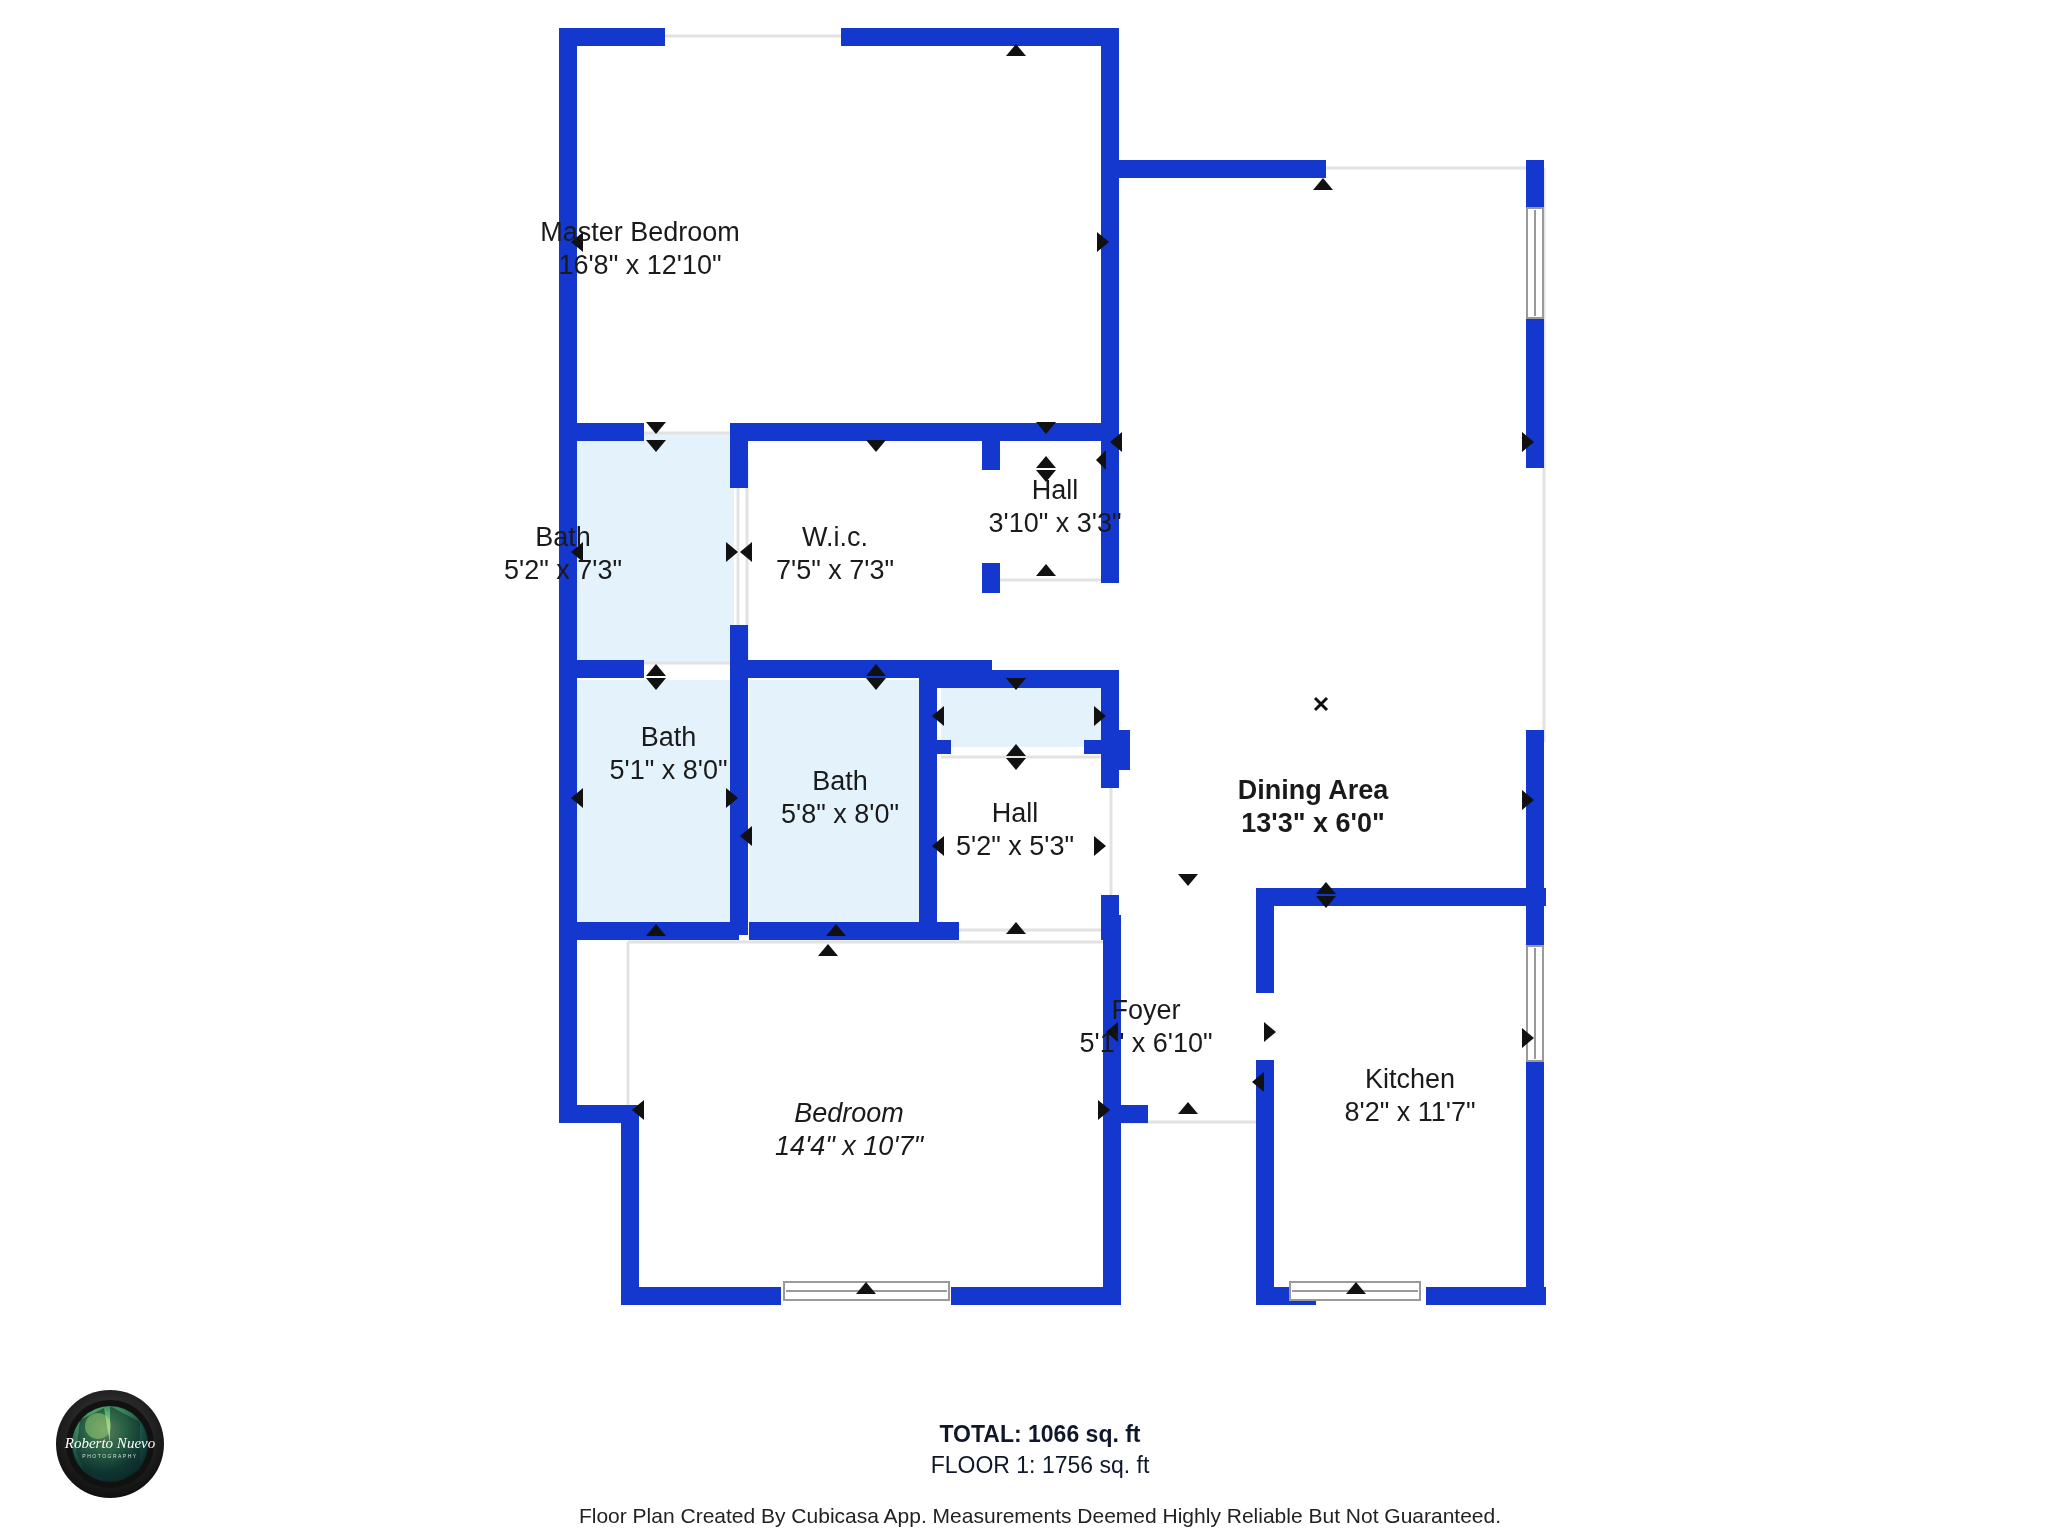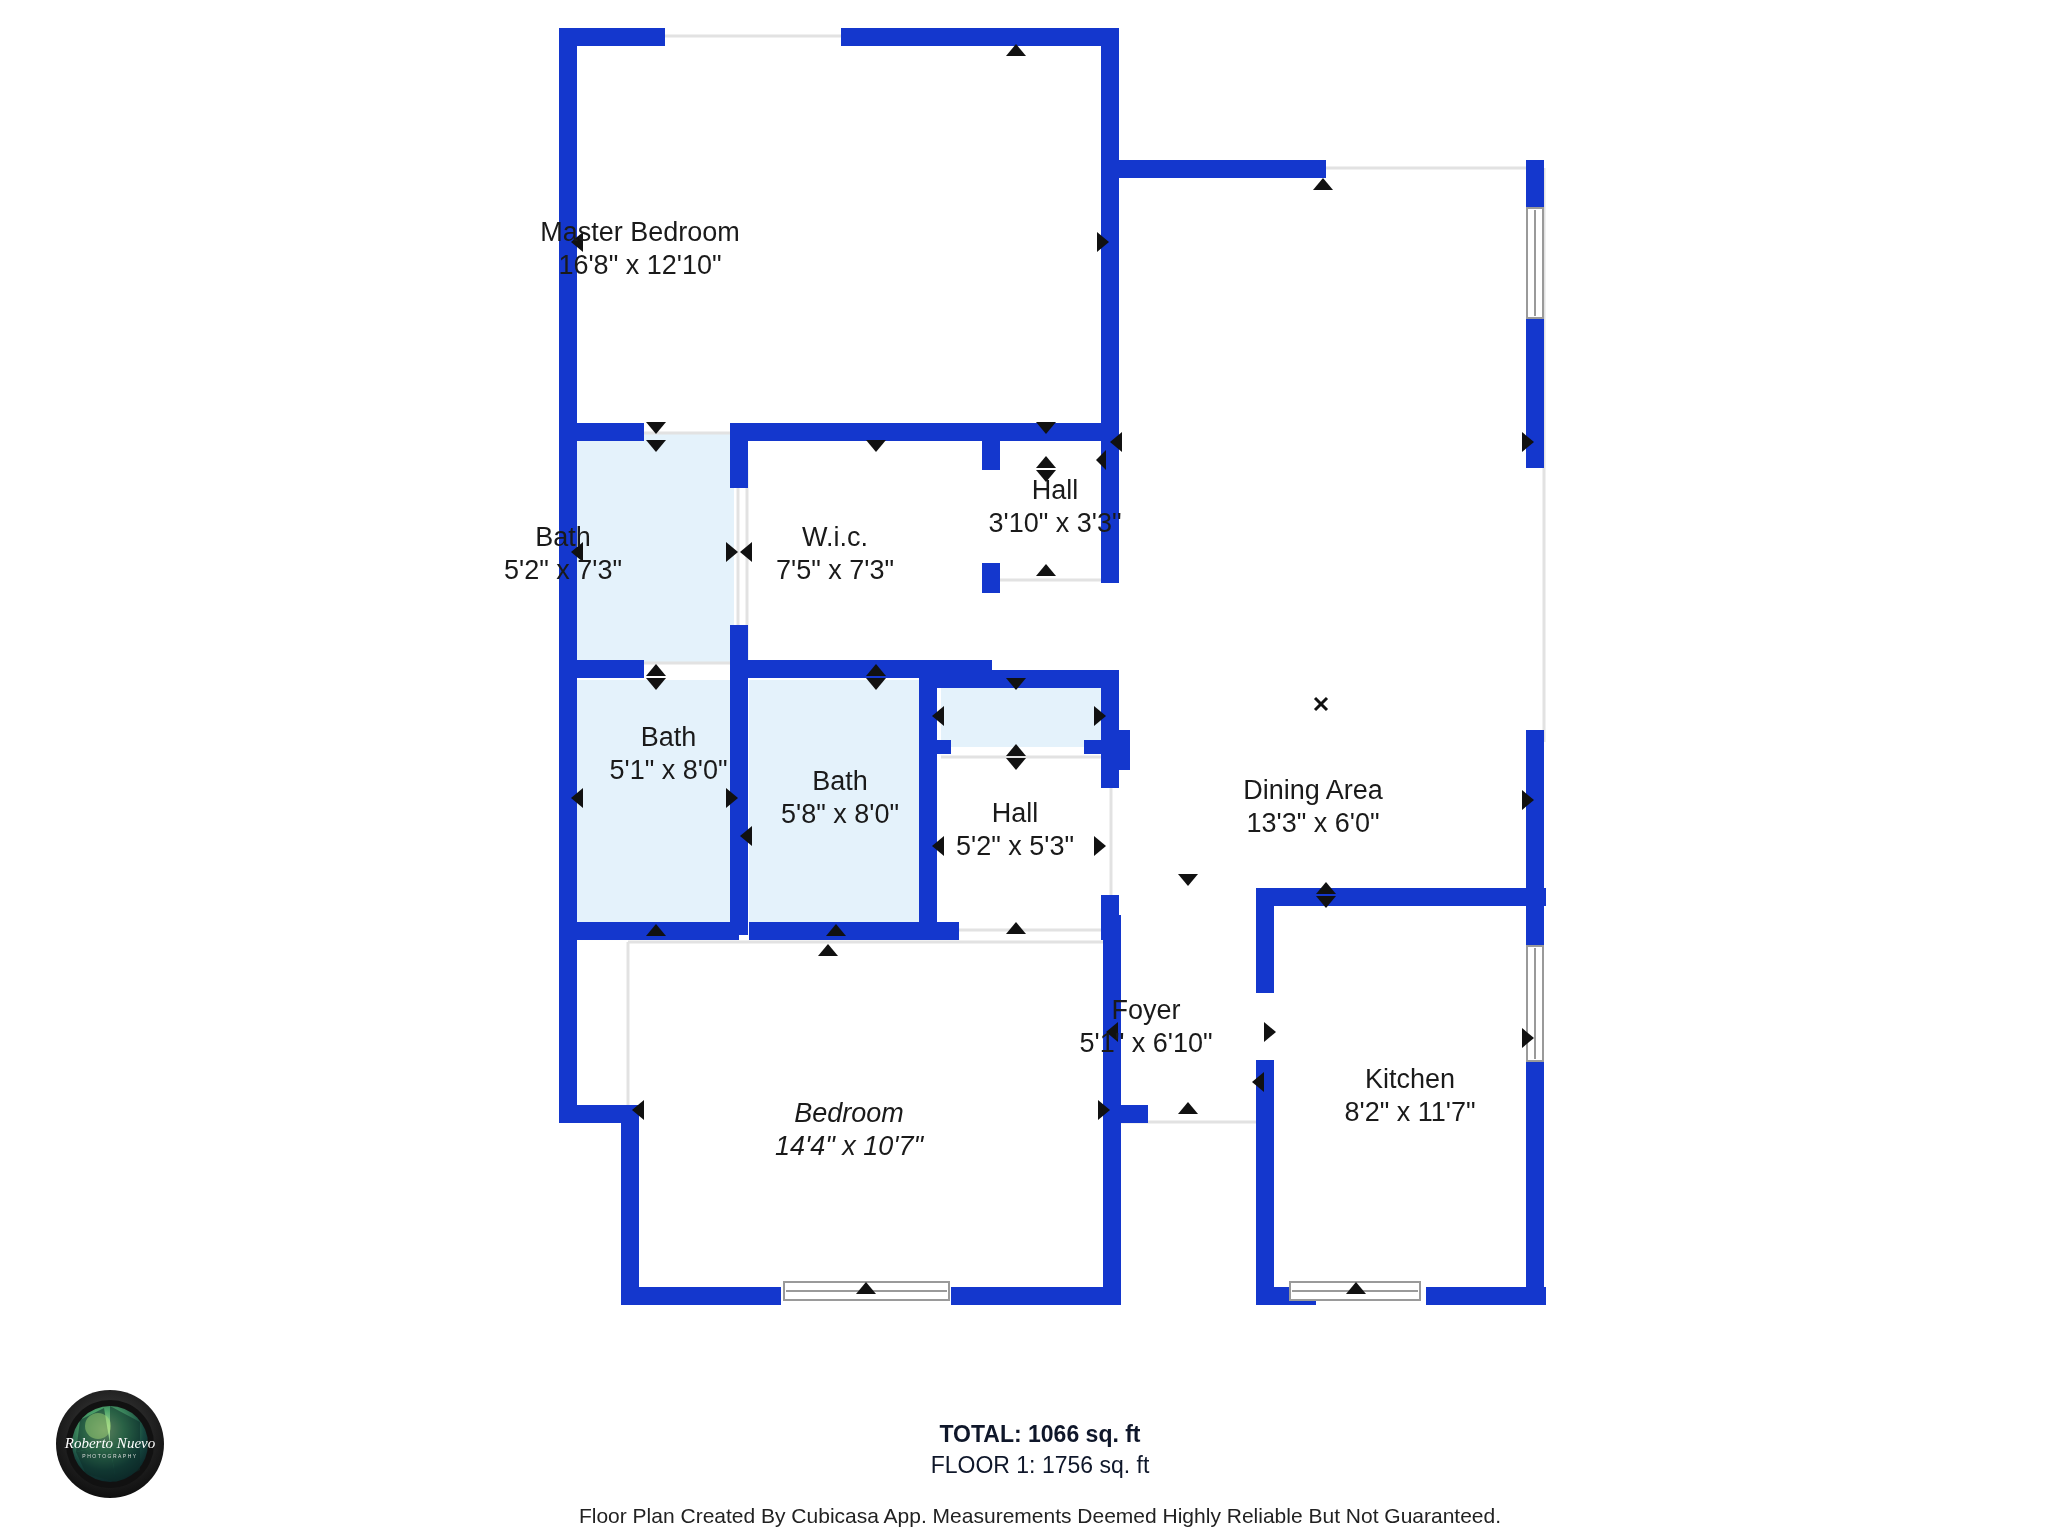--- a/index.html
+++ b/index.html
@@ -319,21 +319,21 @@
     <span class="rl-name">Bath</span>
     <span class="rl-dim">5'8" x 8'0"</span>
   </div>
 
 
   <div class="room-label" id="lbl-hall-lower" style="left:889px; top:797px; width:220px;">
     <span class="rl-name">Hall</span>
     <span class="rl-dim">5'2" x 5'3"</span>
   </div>
 
-  <div class="room-label" id="lbl-dining-area" style="left:1082px; top:774px; width:430px;">
+  <div class="room-label" id="lbl-dining-area" style="left:1082px; top:774px; width:430px;font-weight:bold;">
     <span class="rl-name">Dining Area</span>
     <span class="rl-dim">13'3" x 6'0"</span>
   </div>
 
   <div class="room-label" id="lbl-foyer" style="left:1005px; top:982px; width:250px;margin-top:12px;">
     <span class="rl-name">Foyer</span>
     <span class="rl-dim">5'1" x 6'10"</span>
   </div>
 
   <div class="room-label" id="lbl-bedroom" style="left:633px; top:1097px; width:400px;font-style:italic;">

